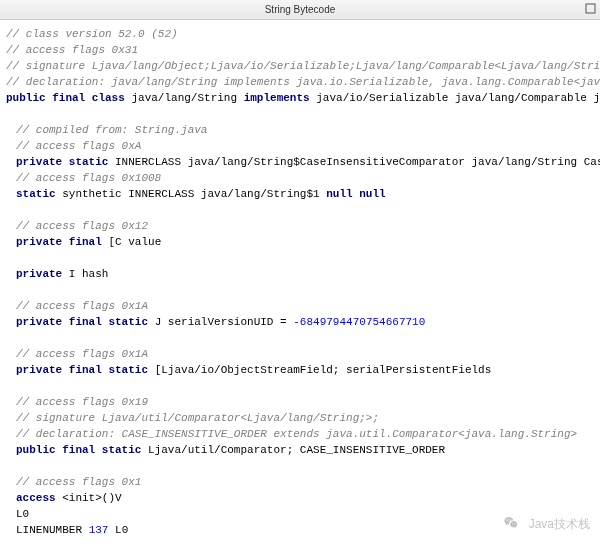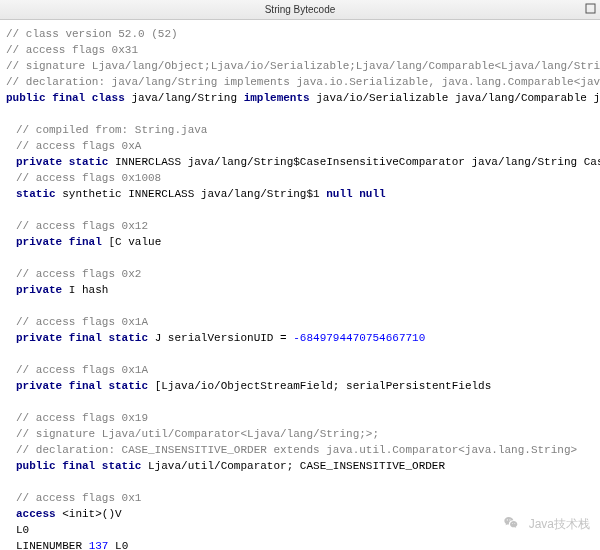--- a/index.html
+++ b/index.html
@@ -34,21 +34,21 @@
     height: 11px;
   }
   .code-area {
     padding: 6px 4px 6px 6px;
     line-height: 16px;
     white-space: nowrap;
     overflow: hidden;
   }
   .line { display: block; min-height: 16px; }
   .blank { height: 12px; }
-  .comment { color: #808080; }
+  .comment { color: #808080; font-style: italic; }
   .kw { color: #000080; font-weight: bold; }
   .plain { color: #000000; }
   .num { color: #0000ff; text-align: center; }
   .watermark {
     position: absolute;
     right: 10px;
     bottom: 16px;
     display: flex;
     align-items: center;
     gap: 10px;
@@ -83,21 +83,20 @@
   <span class="line comment" style="margin-left:10px">// access flags 0xA</span>
   <span class="line" style="margin-left:10px"><span class="kw">private static</span><span class="plain"> INNERCLASS java/lang/String$CaseInsensitiveComparator java/lang/String CaseInsensi</span></span>
   <span class="line comment" style="margin-left:10px">// access flags 0x1008</span>
   <span class="line" style="margin-left:10px"><span class="kw">static</span><span class="plain"> synthetic INNERCLASS java/lang/String$1 </span><span class="kw">null null</span></span>
   <span class="line blank"></span>
 
   <span class="line comment" style="margin-left:10px">// access flags 0x12</span>
   <span class="line" style="margin-left:10px"><span class="kw">private final</span><span class="plain"> [C value</span></span>
   <span class="line blank"></span>
 
-  <span class="line comment" style="margin-left:10px">// access flags 0x2</span>
   <span class="line" style="margin-left:10px"><span class="kw">private</span><span class="plain"> I hash</span></span>
   <span class="line blank"></span>
 
   <span class="line comment" style="margin-left:10px">// access flags 0x1A</span>
   <span class="line" style="margin-left:10px"><span class="kw">private final static</span><span class="plain"> J serialVersionUID = </span><span class="num">-6849794470754667710</span></span>
   <span class="line blank"></span>
 
   <span class="line comment" style="margin-left:10px">// access flags 0x1A</span>
   <span class="line" style="margin-left:10px"><span class="kw">private final static</span><span class="plain"> [Ljava/io/ObjectStreamField; serialPersistentFields</span></span>
   <span class="line blank"></span>

